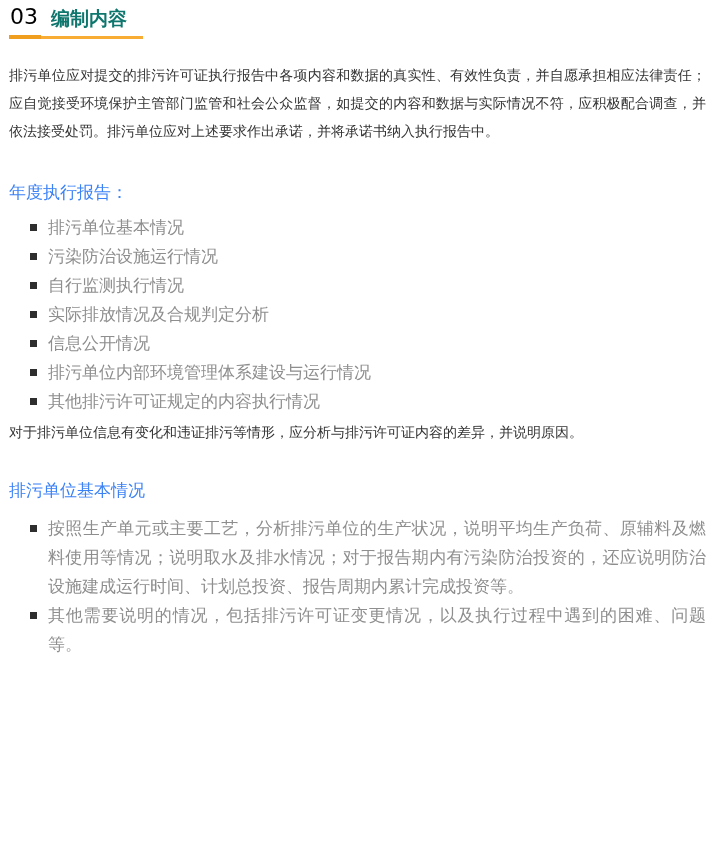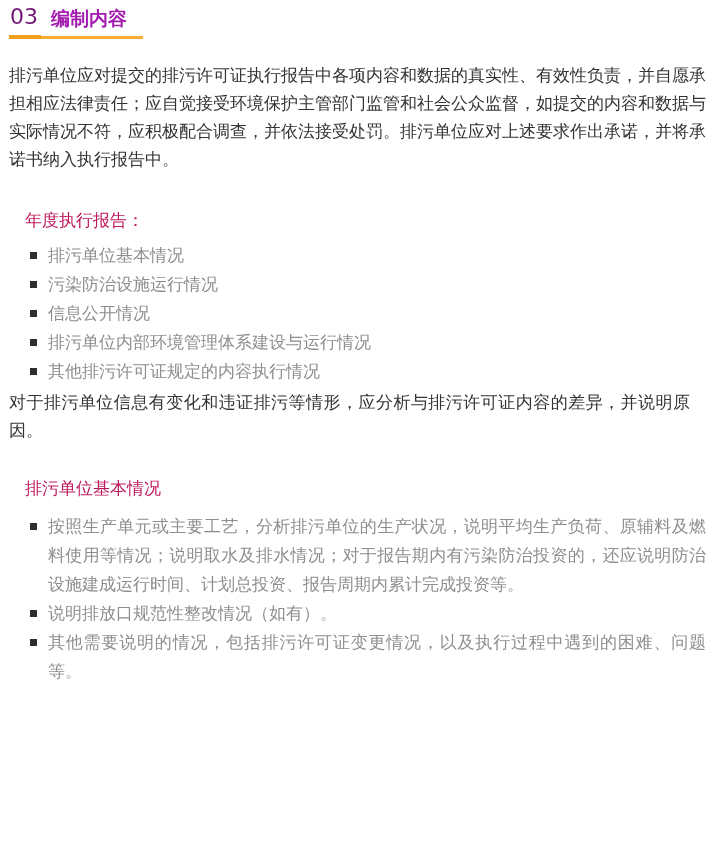--- a/index.html
+++ b/index.html
@@ -19,51 +19,51 @@
 
   
   .sec-header {
     display: flex;
     align-items: flex-end;
     margin: 0 0 22px 0;
   }
   .sec-num {
     font-size: 22px;
     line-height: 1.1;
-    color: #701a75;
+    color: #000000;
     border-bottom: 4px solid #f09e1e;
     padding: 0 3px 6px 1px;
   }
   .sec-title {
     margin: 0;
     font-size: 19px;
     line-height: 1.1;
     font-weight: bold;
-    color: #a21caf;
+    color: #0f766e;
     border-bottom: 3px solid #f8ac33;
     padding: 0 16px 7px 10px;
   }
 
   
   .para {
     margin: 0;
-    font-size: 17px;
+    font-size: 14px;
     line-height: 28px;
     text-align: justify;
     color: #333333;
   }
   .para.intro { margin-bottom: 33px; }
   .para.note  { margin: 2px 16px 30px 0; }
 
   
   .subhead {
-    margin: 16px;
+    margin: 0;
     font-size: 17px;
     font-weight: normal;
-    color: #be185d;
+    color: #3b82f6;
     line-height: 28px;
   }
   .subhead.annual { margin-bottom: 7px; }
   .subhead.basic  { margin-bottom: 10px; }
 
   
   .bullets {
     list-style: none;
     margin: 0;
     padding: 0;
@@ -104,24 +104,29 @@
       <li class="bullet-item">
         <span class="sq"></span>
         <span>排污单位基本情况</span>
       </li>
 
       <li class="bullet-item">
         <span class="sq"></span>
         <span>污染防治设施运行情况</span>
       </li>
 
+      <li class="bullet-item">
+        <span class="sq"></span>
+        <span>自行监测执行情况</span>
+      </li>
 
 
       <li class="bullet-item">
         <span class="sq"></span>
+        <span>实际排放情况及合规判定分析</span>
       </li>
 
       <li class="bullet-item">
         <span class="sq"></span>
         <span>信息公开情况</span>
       </li>
 
       <li class="bullet-item">
         <span class="sq"></span>
         <span>排污单位内部环境管理体系建设与运行情况</span>
@@ -142,24 +147,20 @@
 
       <li class="bullet-item">
         <span class="sq"></span>
       </li>
 
       <li class="bullet-item">
         <span class="sq"></span>
         <span>按照生产单元或主要工艺，分析排污单位的生产状况，说明平均生产负荷、原辅料及燃料使用等情况；说明取水及排水情况；对于报告期内有污染防治投资的，还应说明防治设施建成运行时间、计划总投资、报告周期内累计完成投资等。</span>
       </li>
 
-      <li class="bullet-item">
-        <span class="sq"></span>
-        <span>说明排放口规范性整改情况（如有）。</span>
-      </li>
 
       <li class="bullet-item">
         <span class="sq"></span>
       </li>
 
       <li class="bullet-item">
         <span class="sq"></span>
         <span>其他需要说明的情况，包括排污许可证变更情况，以及执行过程中遇到的困难、问题等。</span>
       </li>
     </ul>

